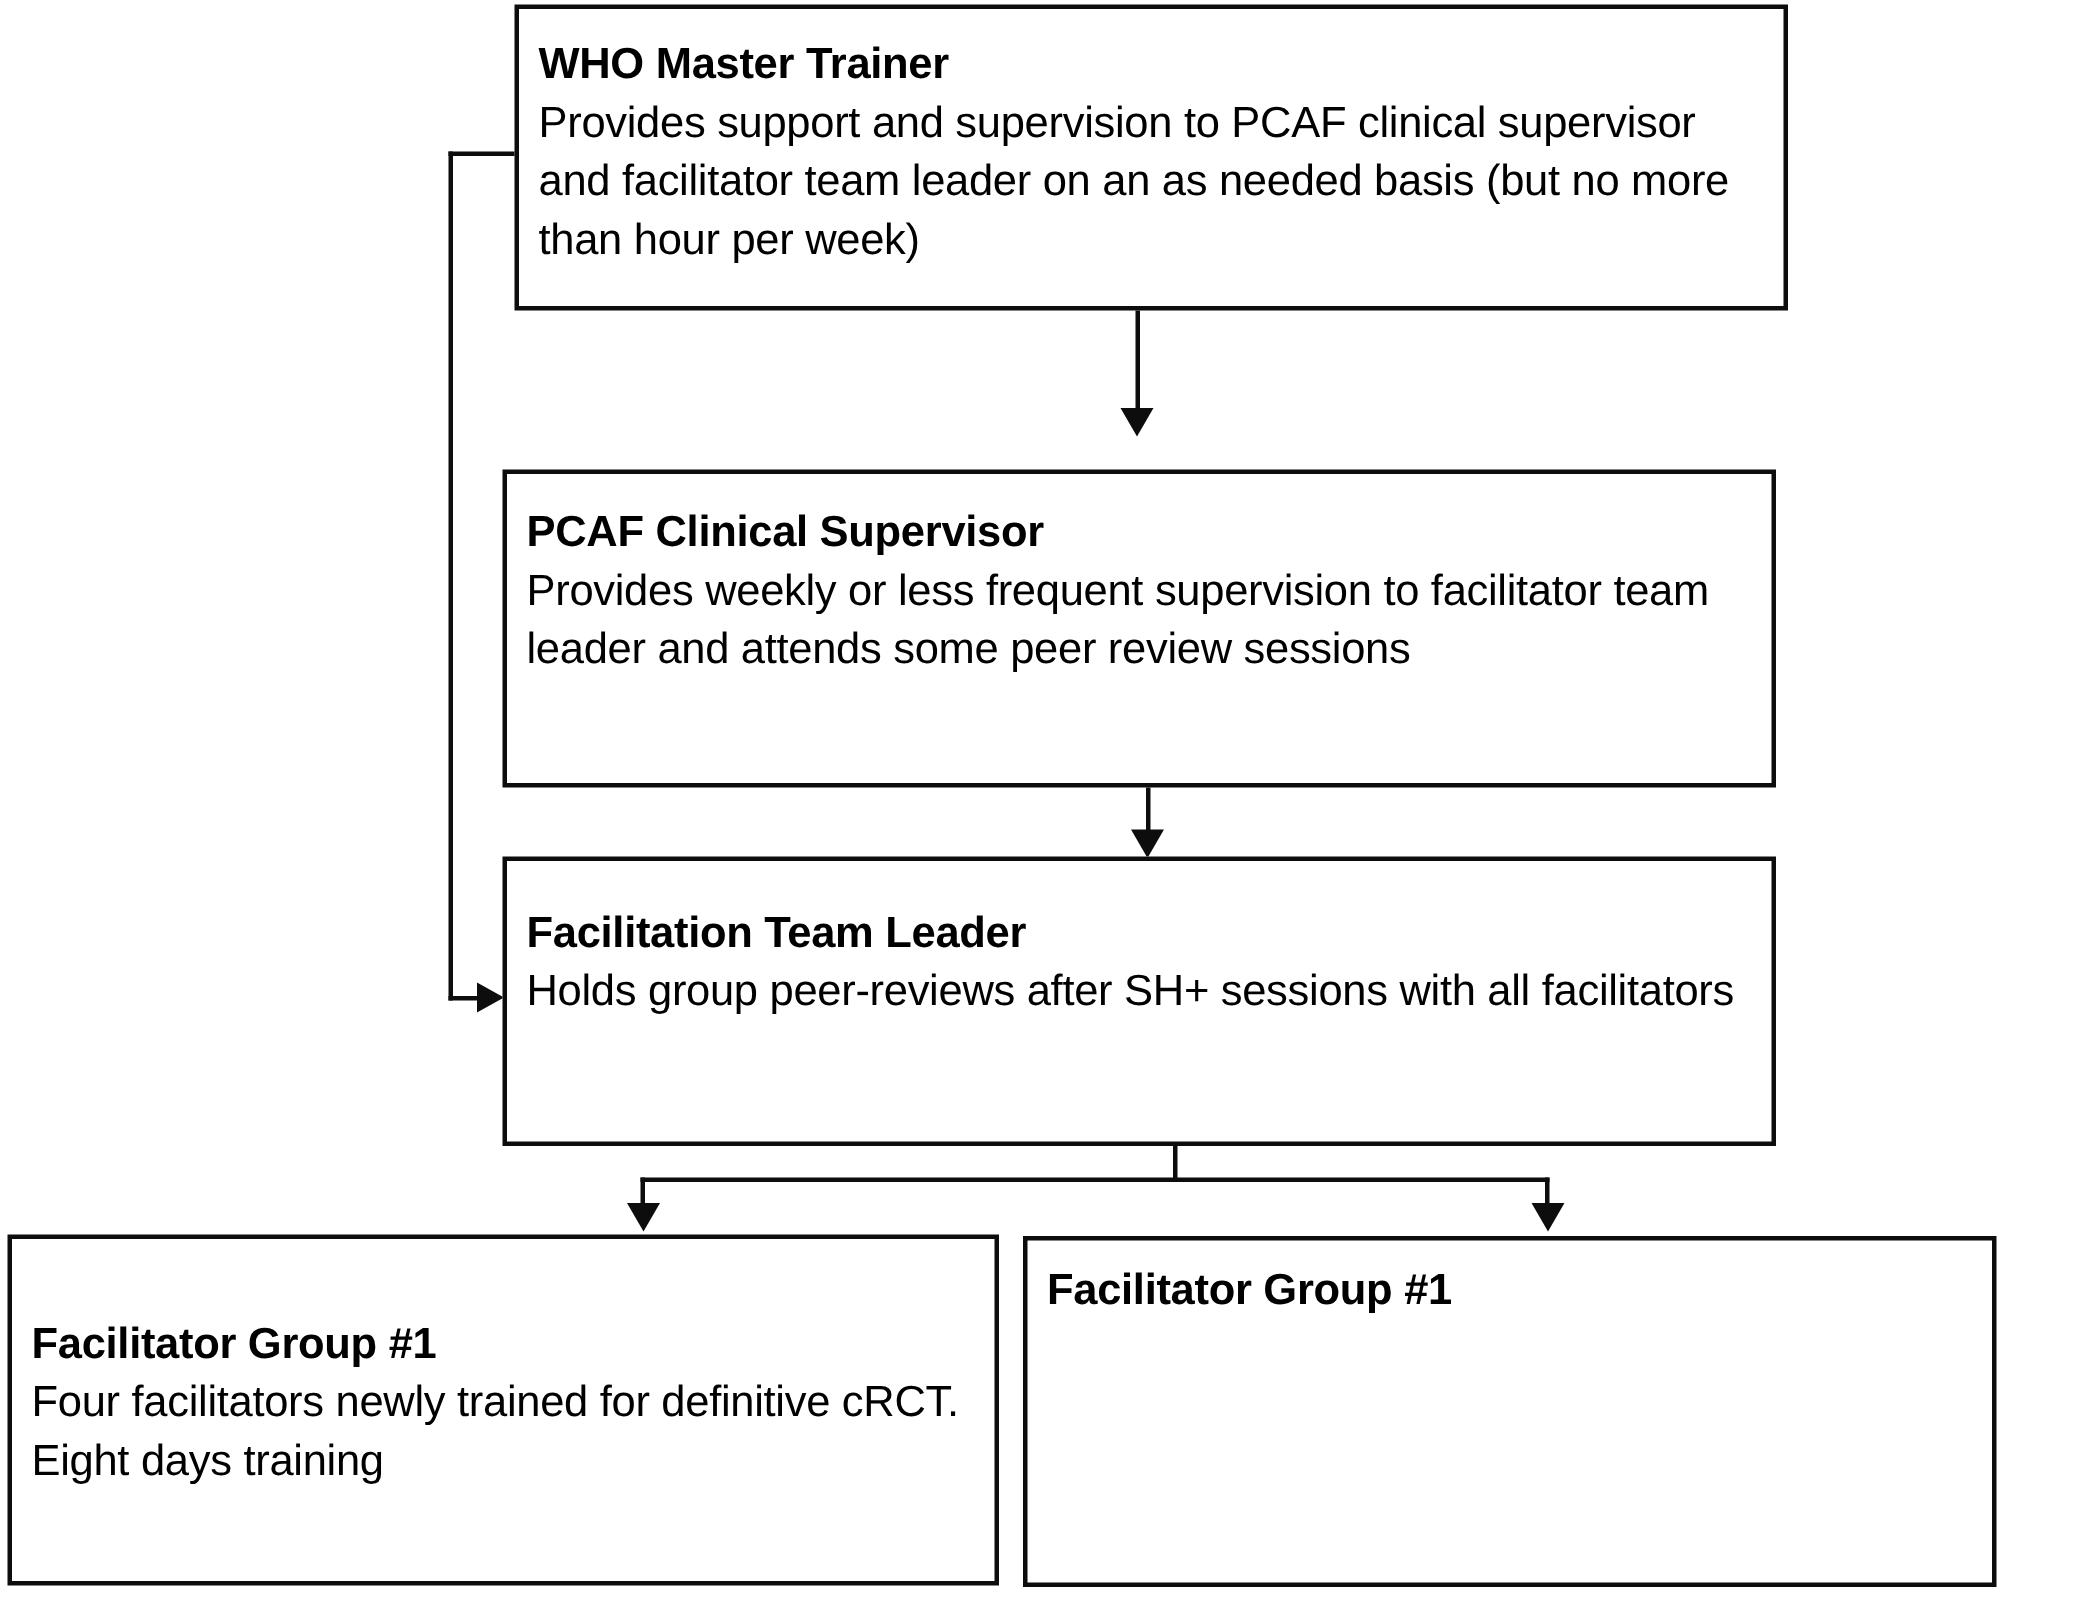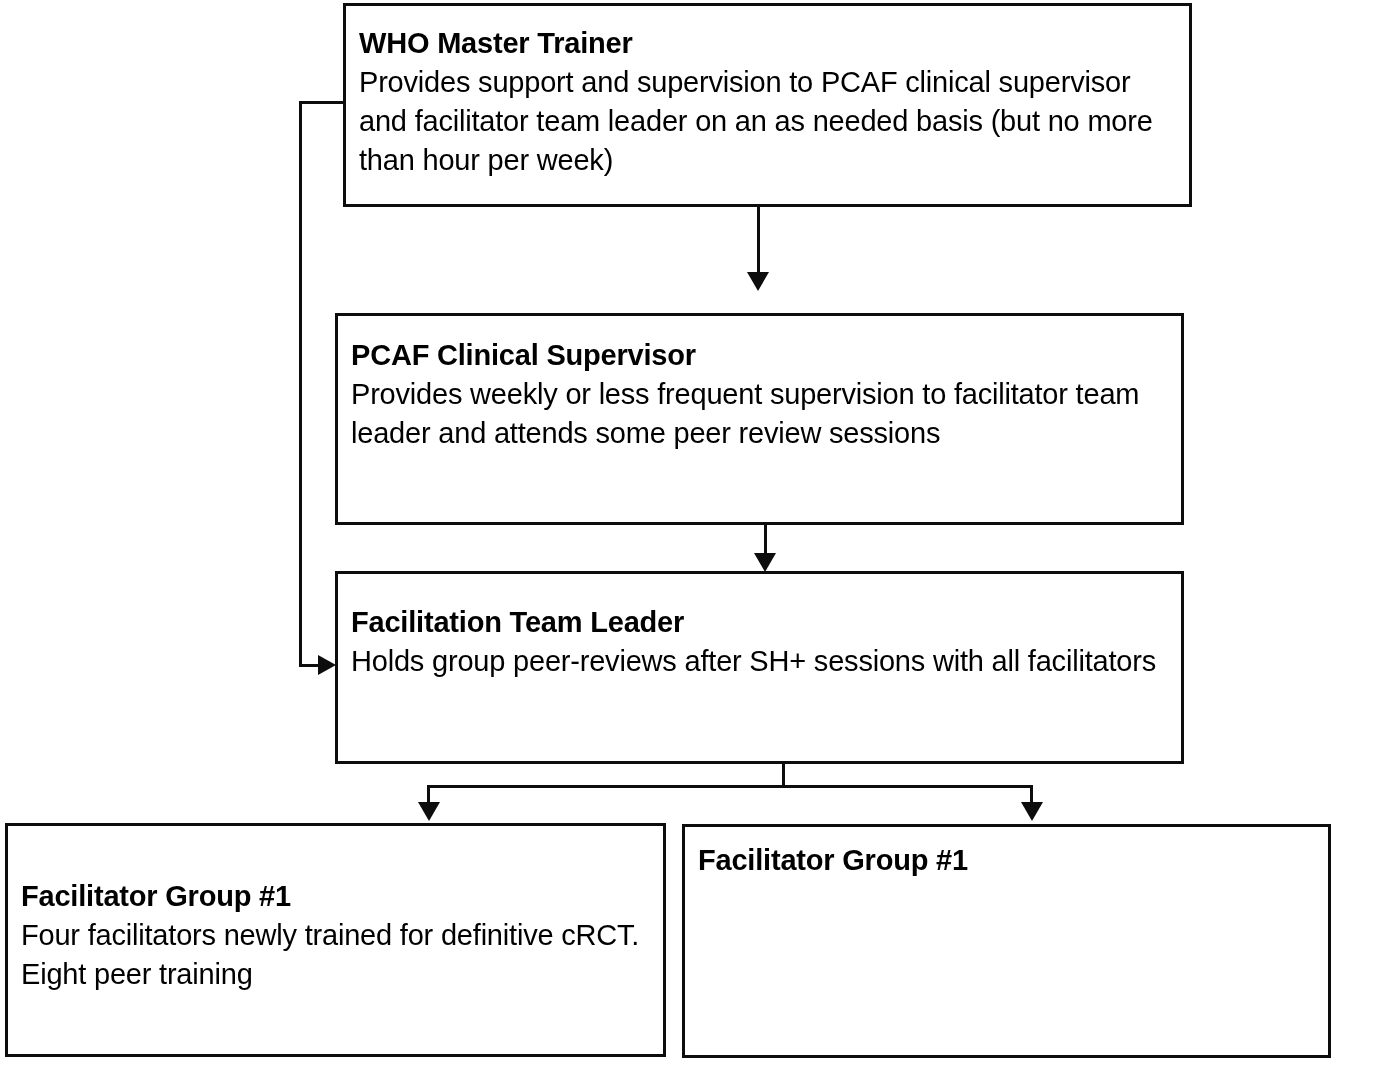--- a/index.html
+++ b/index.html
@@ -149,21 +149,21 @@
   <div class="node" id="node-ftl">
     <div class="node-inner">
       <div class="node-title">Facilitation Team Leader</div>
       <div class="node-body">Holds group peer-reviews after SH+ sessions with all facilitators</div>
     </div>
   </div>
 
   <div class="node" id="node-group2">
     <div class="node-inner">
       <div class="node-title">Facilitator Group #1</div>
-      <div class="node-body">Four facilitators newly trained for definitive cRCT. Eight peer training</div>
+      <div class="node-body">Four facilitators newly trained for definitive cRCT. Eight days training</div>
     </div>
   </div>
 
   <div class="node" id="node-group1">
     <div class="node-inner">
       <div class="node-title">Facilitator Group #1</div>
     </div>
   </div>
 
 </div>

